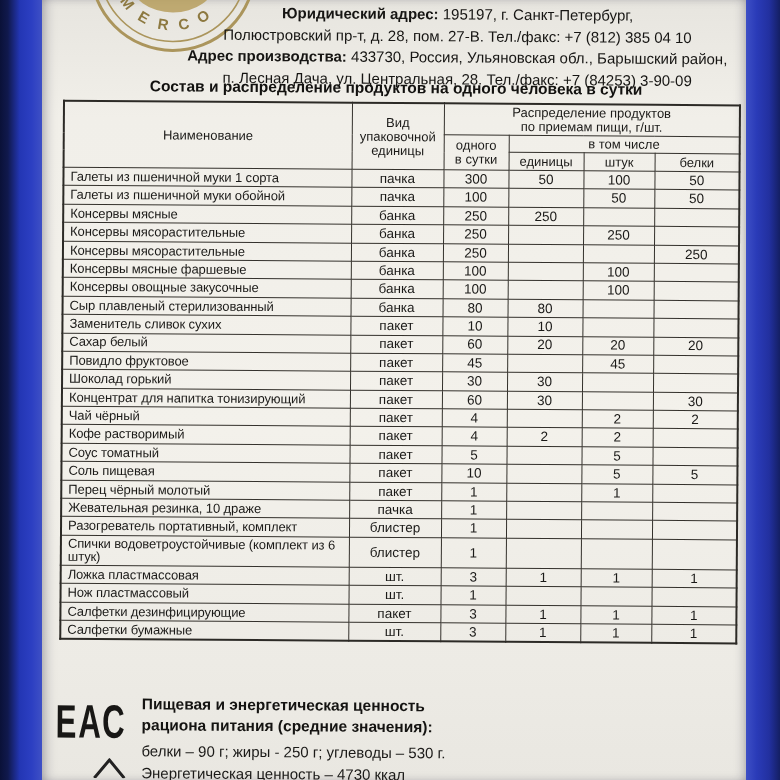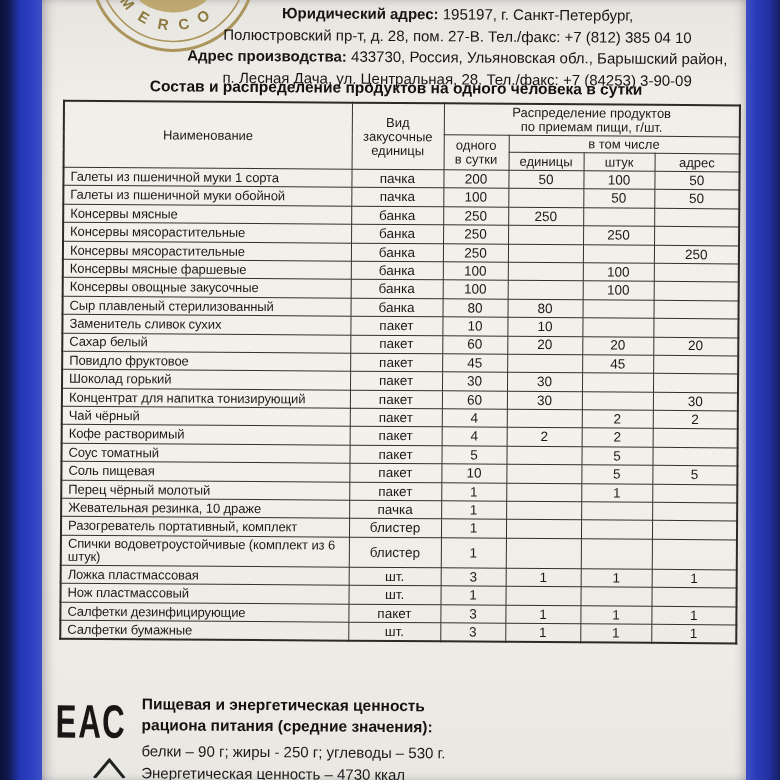--- a/index.html
+++ b/index.html
@@ -88,42 +88,42 @@
             <col style="width:92px">
             <col style="width:65px">
           <col style="width:75px">
             <col style="width:71px">
             <col style="width:85px">
         </colgroup>
         <thead>
           <tr class="h1">
             <th rowspan="3">Наименование</th>
             <th rowspan="3">Вид
-закусочные
+упаковочной
 единицы</th>
             <th colspan="4">Распределение продуктов
 по приемам пищи, г/шт.</th>
           </tr>
           <tr class="h2">
             <th rowspan="2">одного
 в сутки</th>
             <th colspan="3">в том числе</th>
           </tr>
           <tr class="h3">
             <th>единицы</th>
             <th>штук</th>
-            <th>адрес</th>
+            <th>белки</th>
           </tr>
         </thead>
         <tbody>
 
         <tr>
             <td class="name">Галеты из пшеничной муки 1 сорта</td>
             <td class="val">пачка</td>
-            <td class="val">200</td>
+            <td class="val">300</td>
             <td class="val">50</td>
             <td class="val">100</td>
             <td class="val">50</td>
           </tr>
             <tr>
             <td class="name">Галеты из пшеничной муки обойной</td>
             <td class="val">пачка</td>
             <td class="val">100</td>
             <td class="val"></td>
             <td class="val">50</td>

